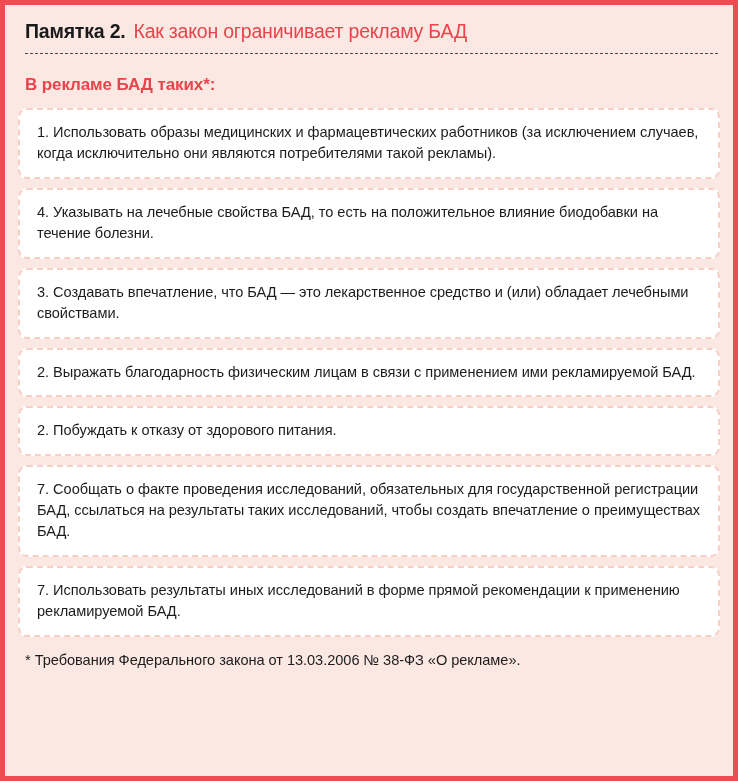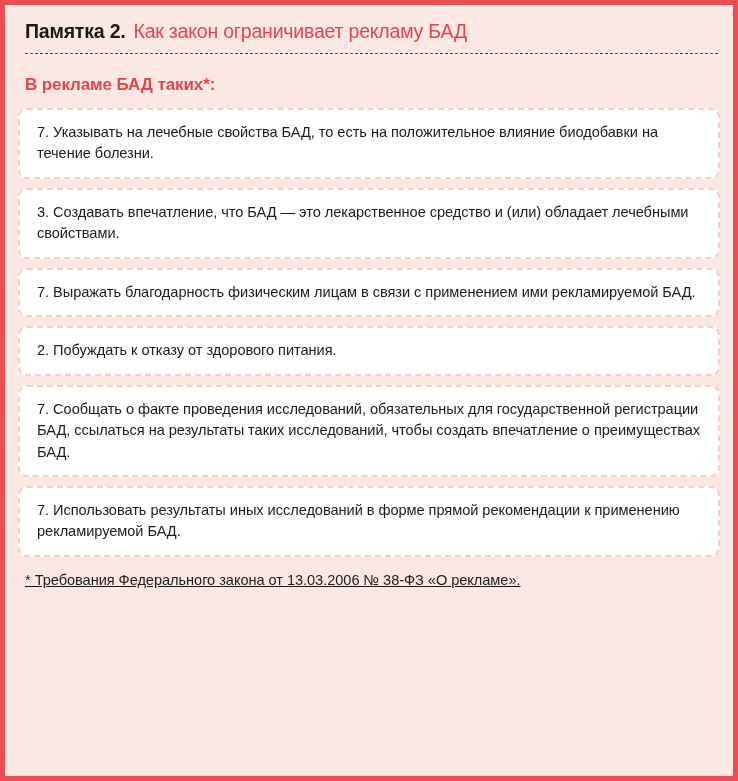--- a/index.html
+++ b/index.html
@@ -87,52 +87,54 @@
     color: #1c1c1c;
     letter-spacing: -0.05px;
   }
 
   
   .footnote {
     margin: 15px 0 0 7px;
     font-size: 14.6px;
     color: #1c1c1c;
     letter-spacing: -0.05px;
-    text-decoration: underline;
   }
 </style>
 </head>
 <body>
 
 <div class="page">
   <div class="inner">
 
     <div class="title-row">
       <span class="title-prefix">Памятка 2.</span>
       <span class="title-main">Как закон ограничивает рекламу БАД</span>
     </div>
 
     <div class="divider-dots"></div>
 
     <div class="subtitle">В рекламе БАД таких*:</div>
 
     <div class="cards">
 
+      <div class="card">
+        <div class="card-text">1. Использовать образы медицинских и фармацевтических работников (за исключением случаев, когда исключительно они являются потребителями такой рекламы).</div>
+      </div>
 
       <div class="card">
-        <div class="card-text">7. Указывать на лечебные свойства БАД, то есть на положительное влияние биодобавки на течение болезни.</div>
+        <div class="card-text">4. Указывать на лечебные свойства БАД, то есть на положительное влияние биодобавки на течение болезни.</div>
       </div>
 
       <div class="card">
         <div class="card-text">3. Создавать впечатление, что БАД — это лекарственное средство и (или) обладает лечебными свойствами.</div>
       </div>
 
 
       <div class="card">
-        <div class="card-text">7. Выражать благодарность физическим лицам в связи с применением ими рекламируемой БАД.</div>
+        <div class="card-text">2. Выражать благодарность физическим лицам в связи с применением ими рекламируемой БАД.</div>
       </div>
 
       <div class="card">
         <div class="card-text">2. Побуждать к отказу от здорового питания.</div>
       </div>
 
       <div class="card">
         <div class="card-text">7. Сообщать о факте проведения исследований, обязательных для государственной регистрации БАД, ссылаться на результаты таких исследований, чтобы создать впечатление о преимуществах БАД.</div>
       </div>
 

